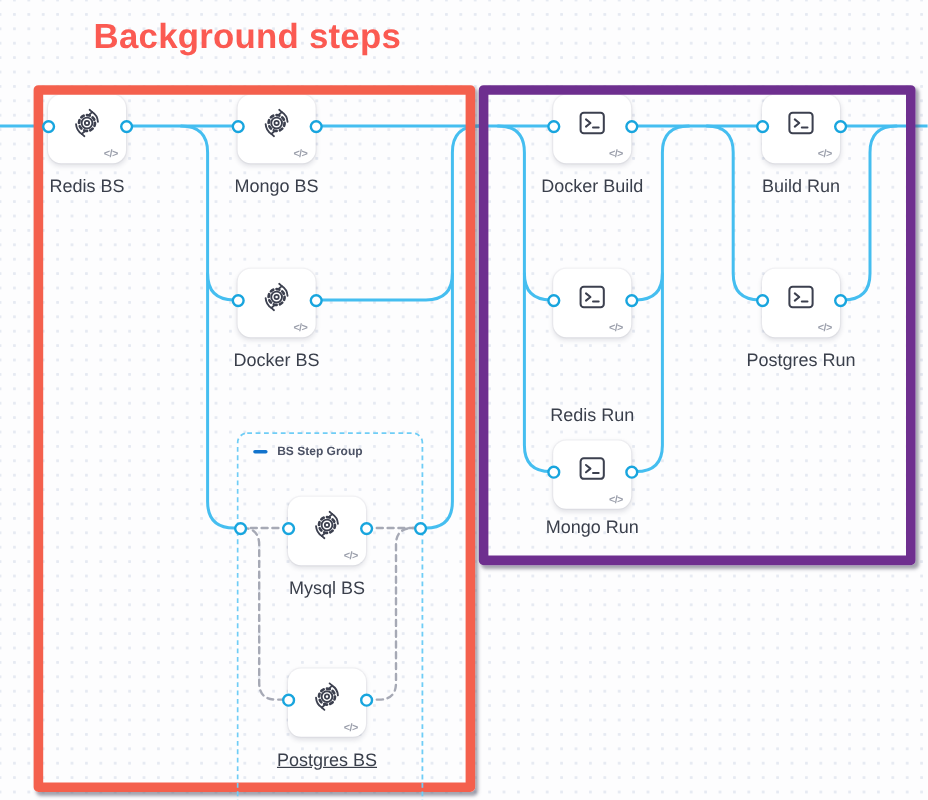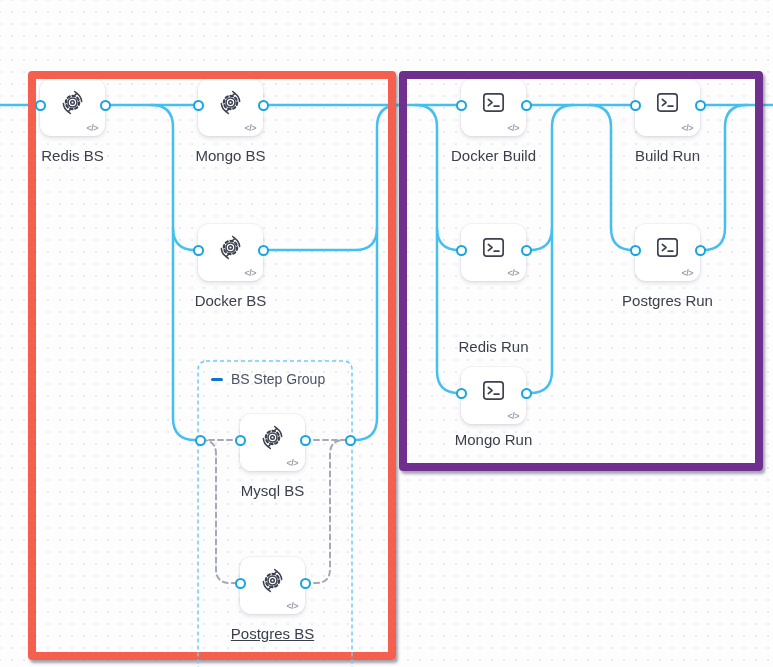--- a/index.html
+++ b/index.html
@@ -18,21 +18,21 @@
     color:#3A3F4B;z-index:3;}
   .abox{position:absolute;z-index:4;border-radius:4px;
     box-shadow:2px 3px 3px rgba(90,90,110,.55);}
   .abox.red{left:28px;top:71px;width:368px;height:589px;border:8px solid #F4604D;}
   .abox.purple{left:399px;top:71px;width:364px;height:400px;border:8px solid #6E2F8F;}
   .abox{box-sizing:border-box;}
   svg.group-border{position:absolute;left:197px;top:360px;z-index:5;}
   .group-label{position:absolute;left:211px;top:371px;z-index:6;display:flex;
     align-items:center;gap:8px;cursor:pointer;}
   .minus{display:inline-block;width:12px;height:3px;border-radius:2px;background:#1273CC;}
-  .gl-text{font-size:14px;font-weight:400;color:#4D5366;}
+  .gl-text{font-size:10px;font-weight:700;color:#4D5366;}
   .connector{position:absolute;width:11px;height:11px;box-sizing:border-box;
     border:2.5px solid #18A5DE;background:#fff;border-radius:50%;z-index:7;}
   .title{position:absolute;top:15px;font-size:29px;font-weight:bold;z-index:6;
     letter-spacing:.2px;white-space:nowrap;}
   .t-bg{left:78px;color:#FB5A52;}
   .t-run{left:501px;color:#7B3A99;}
 </style>
 </head>
 <body>
 
@@ -223,14 +223,15 @@
       <div class="connector" style="left: 455.5px; top: 244.5px;"></div>
       <div class="connector" style="left: 520.5px; top: 244.5px;"></div>
       <div class="connector" style="left: 629.5px; top: 244.5px;"></div>
       <div class="connector" style="left: 694.5px; top: 244.5px;"></div>
       <div class="connector" style="left: 455.5px; top: 387.5px;"></div>
       <div class="connector" style="left: 520.5px; top: 387.5px;"></div>
       <div class="connector" style="left: 194.5px; top: 434.5px;"></div>
       <div class="connector" style="left: 344.5px; top: 434.5px;"></div>
     </div>
 
+  <div class="title t-bg">Background steps</div>
 
 </div>
 
 </body></html>

